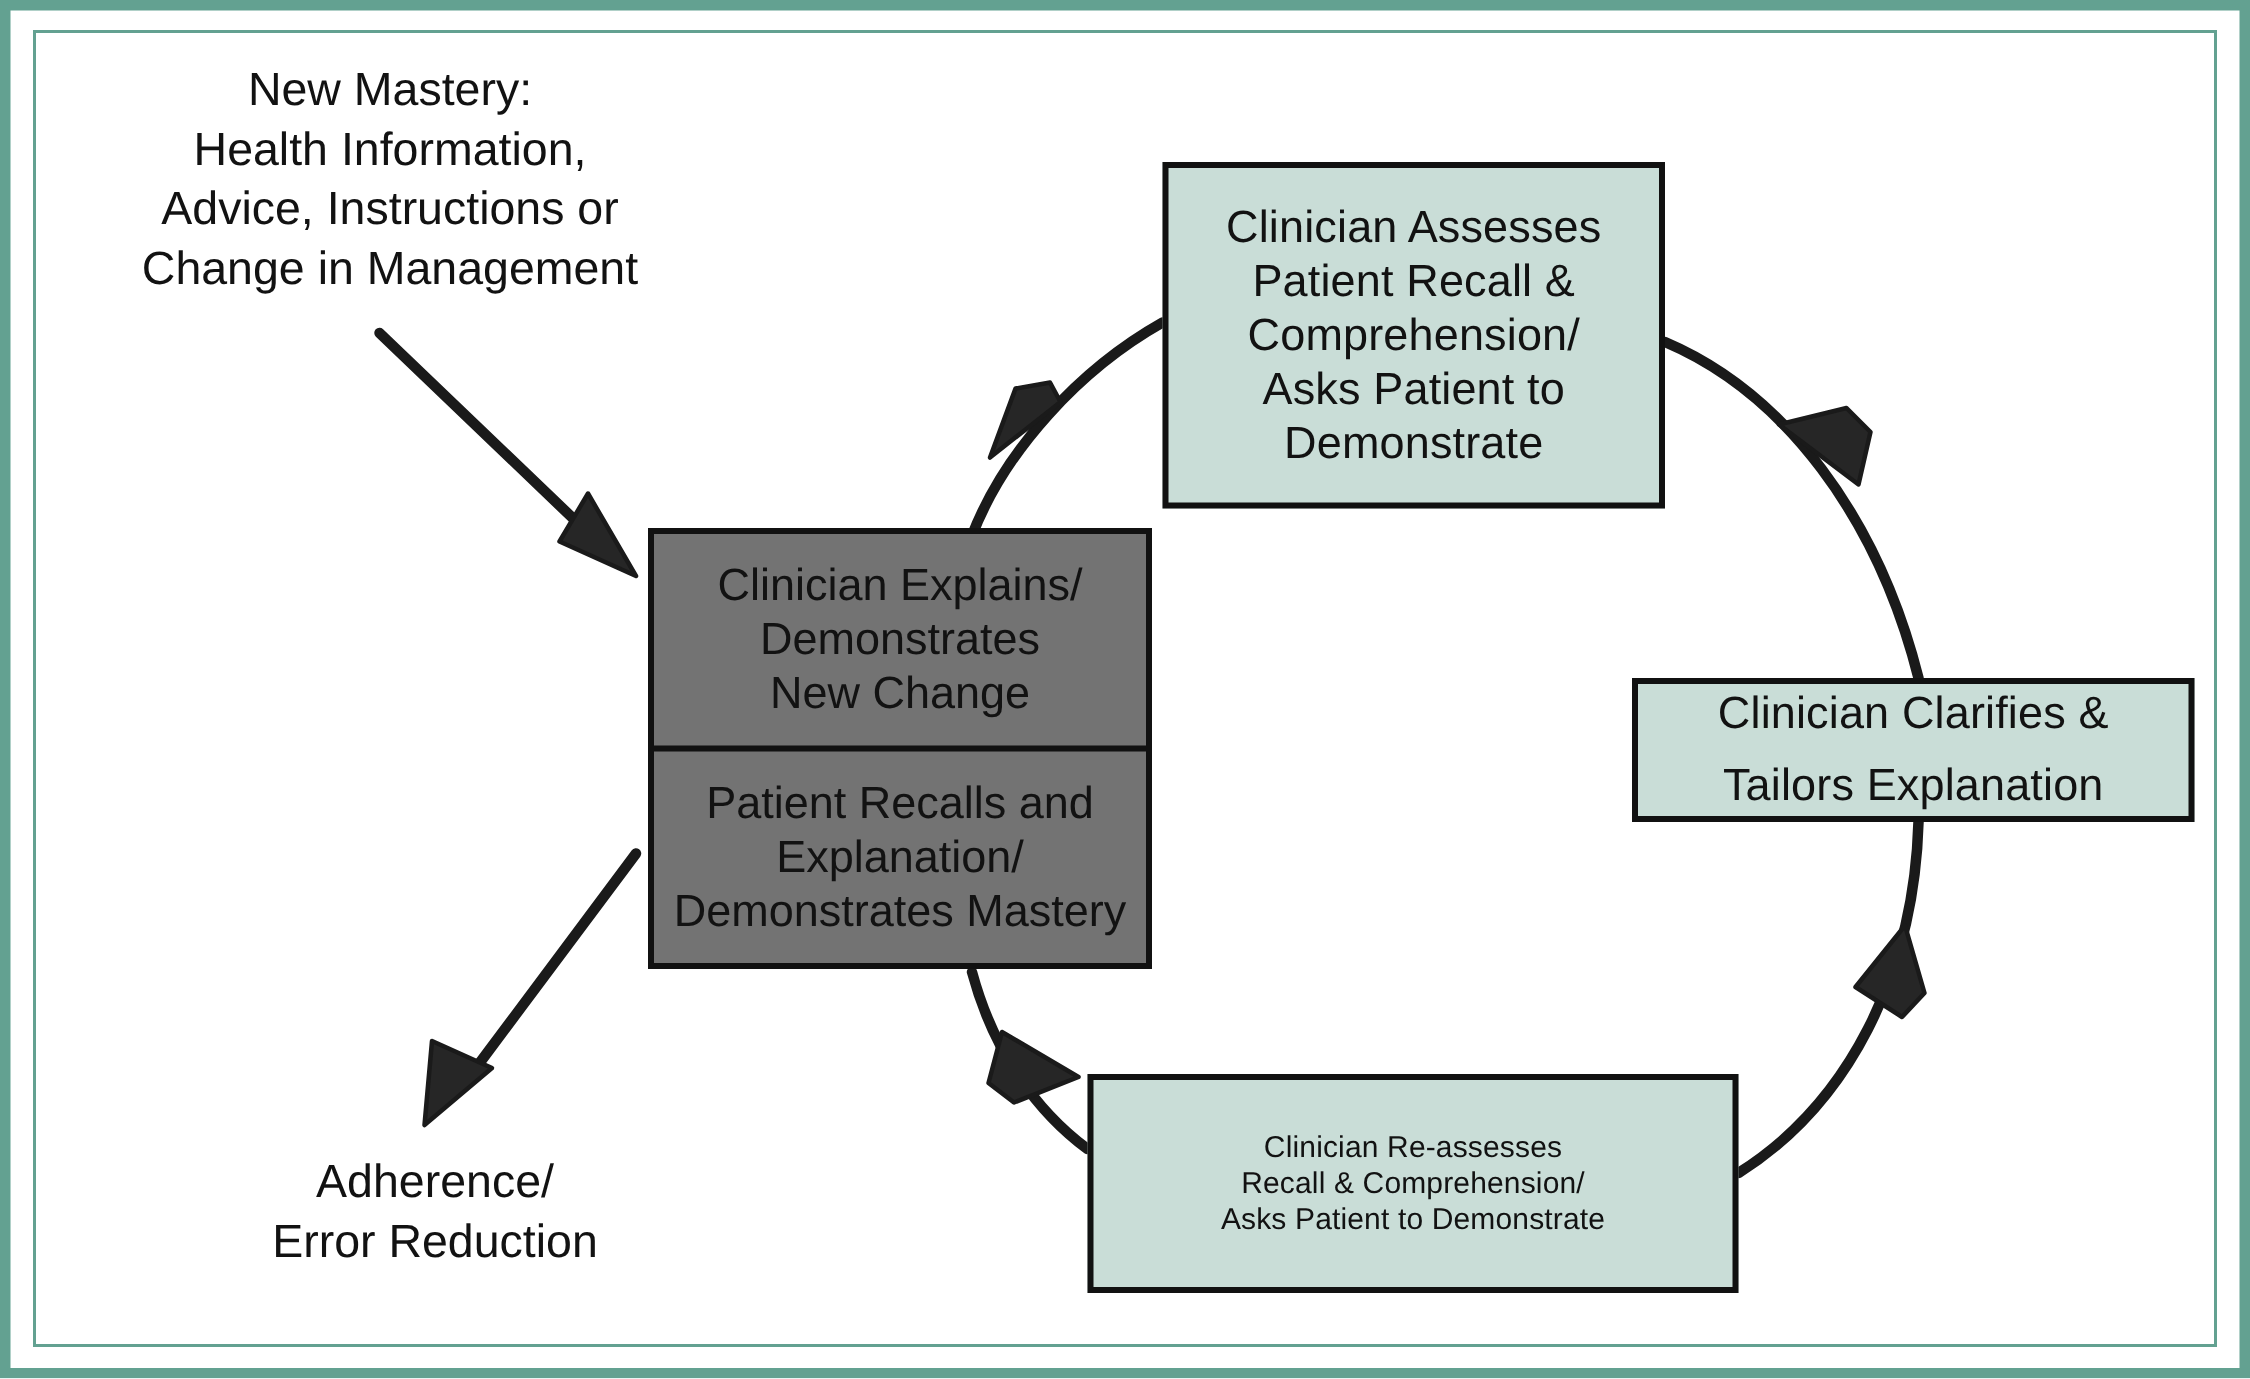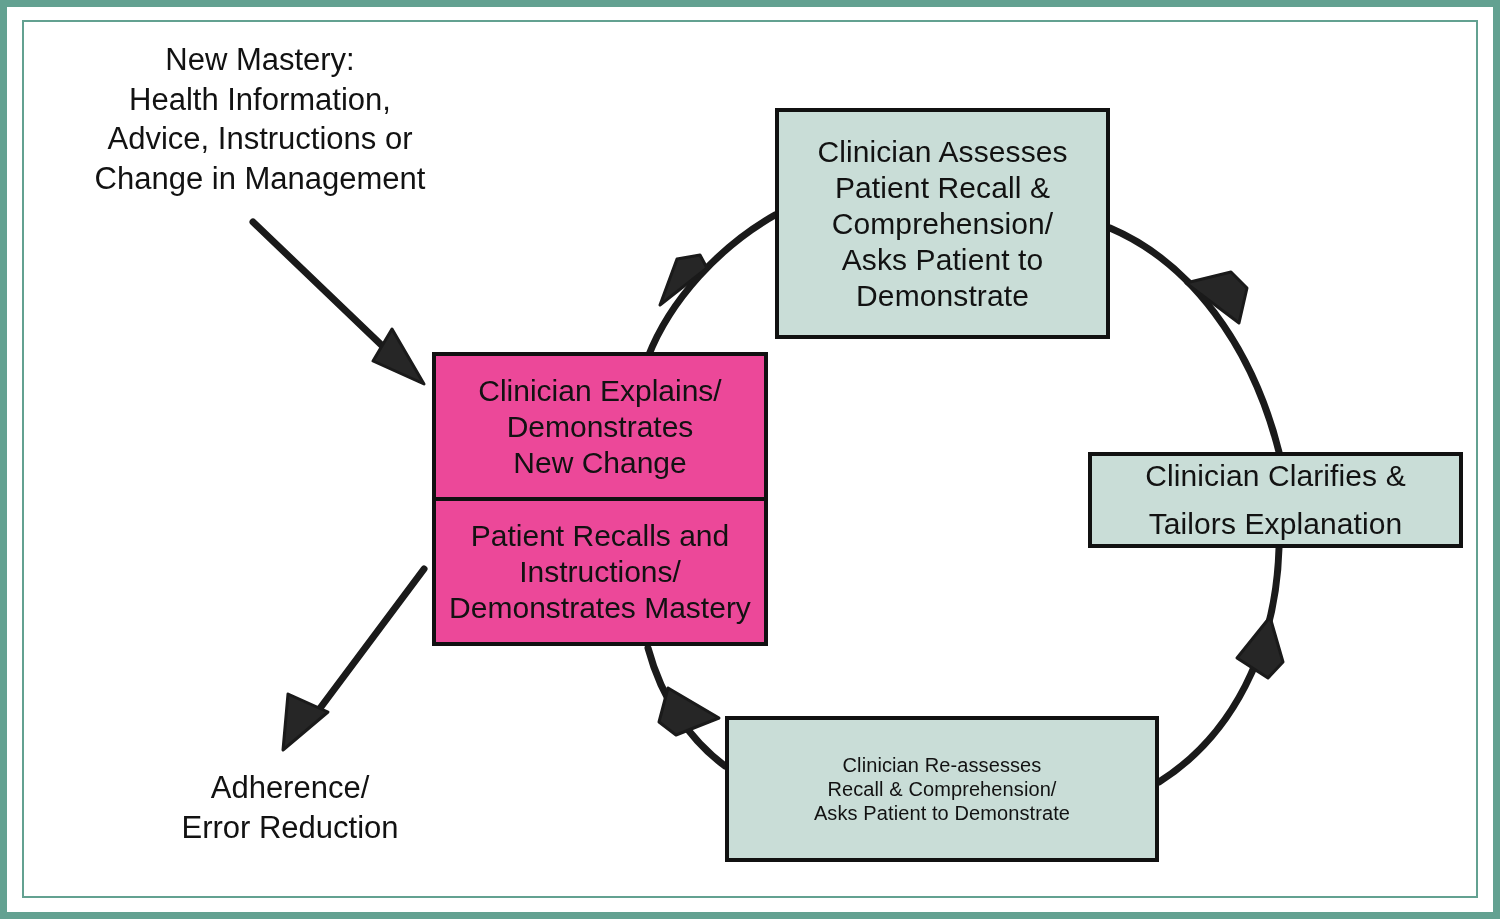--- a/index.html
+++ b/index.html
@@ -59,21 +59,21 @@
   #box-assess   { left: 775px;  top: 108px; width: 335px; height: 231px; font-size: 30px; }
   #box-clarify  { left: 1088px; top: 452px; width: 375px; height: 96px;  font-size: 30px; gap: 12px; }
   #box-reassess { left: 725px;  top: 716px; width: 434px; height: 146px; font-size: 20px; }
 
   
   #box-left {
     position: absolute;
     left: 432px; top: 352px;
     width: 336px; height: 294px;
     border: 4px solid #111111;
-    background: #ec4899;
+    background: #737373;
     display: flex;
     flex-direction: column;
   }
   #box-left .half {
     flex: 1 1 0;
     display: flex;
     flex-direction: column;
     align-items: center;
     justify-content: center;
     text-align: center;
@@ -172,18 +172,18 @@
   </div>
 
   <div id="box-left">
     <div class="half upper">
       <span class="line">Clinician Explains/</span>
       <span class="line">Demonstrates</span>
       <span class="line">New Change</span>
     </div>
     <div class="half lower">
       <span class="line">Patient Recalls and</span>
-      <span class="line">Instructions/</span>
+      <span class="line">Explanation/</span>
       <span class="line">Demonstrates Mastery</span>
     </div>
   </div>
 
 </div>
 
 </body></html>

